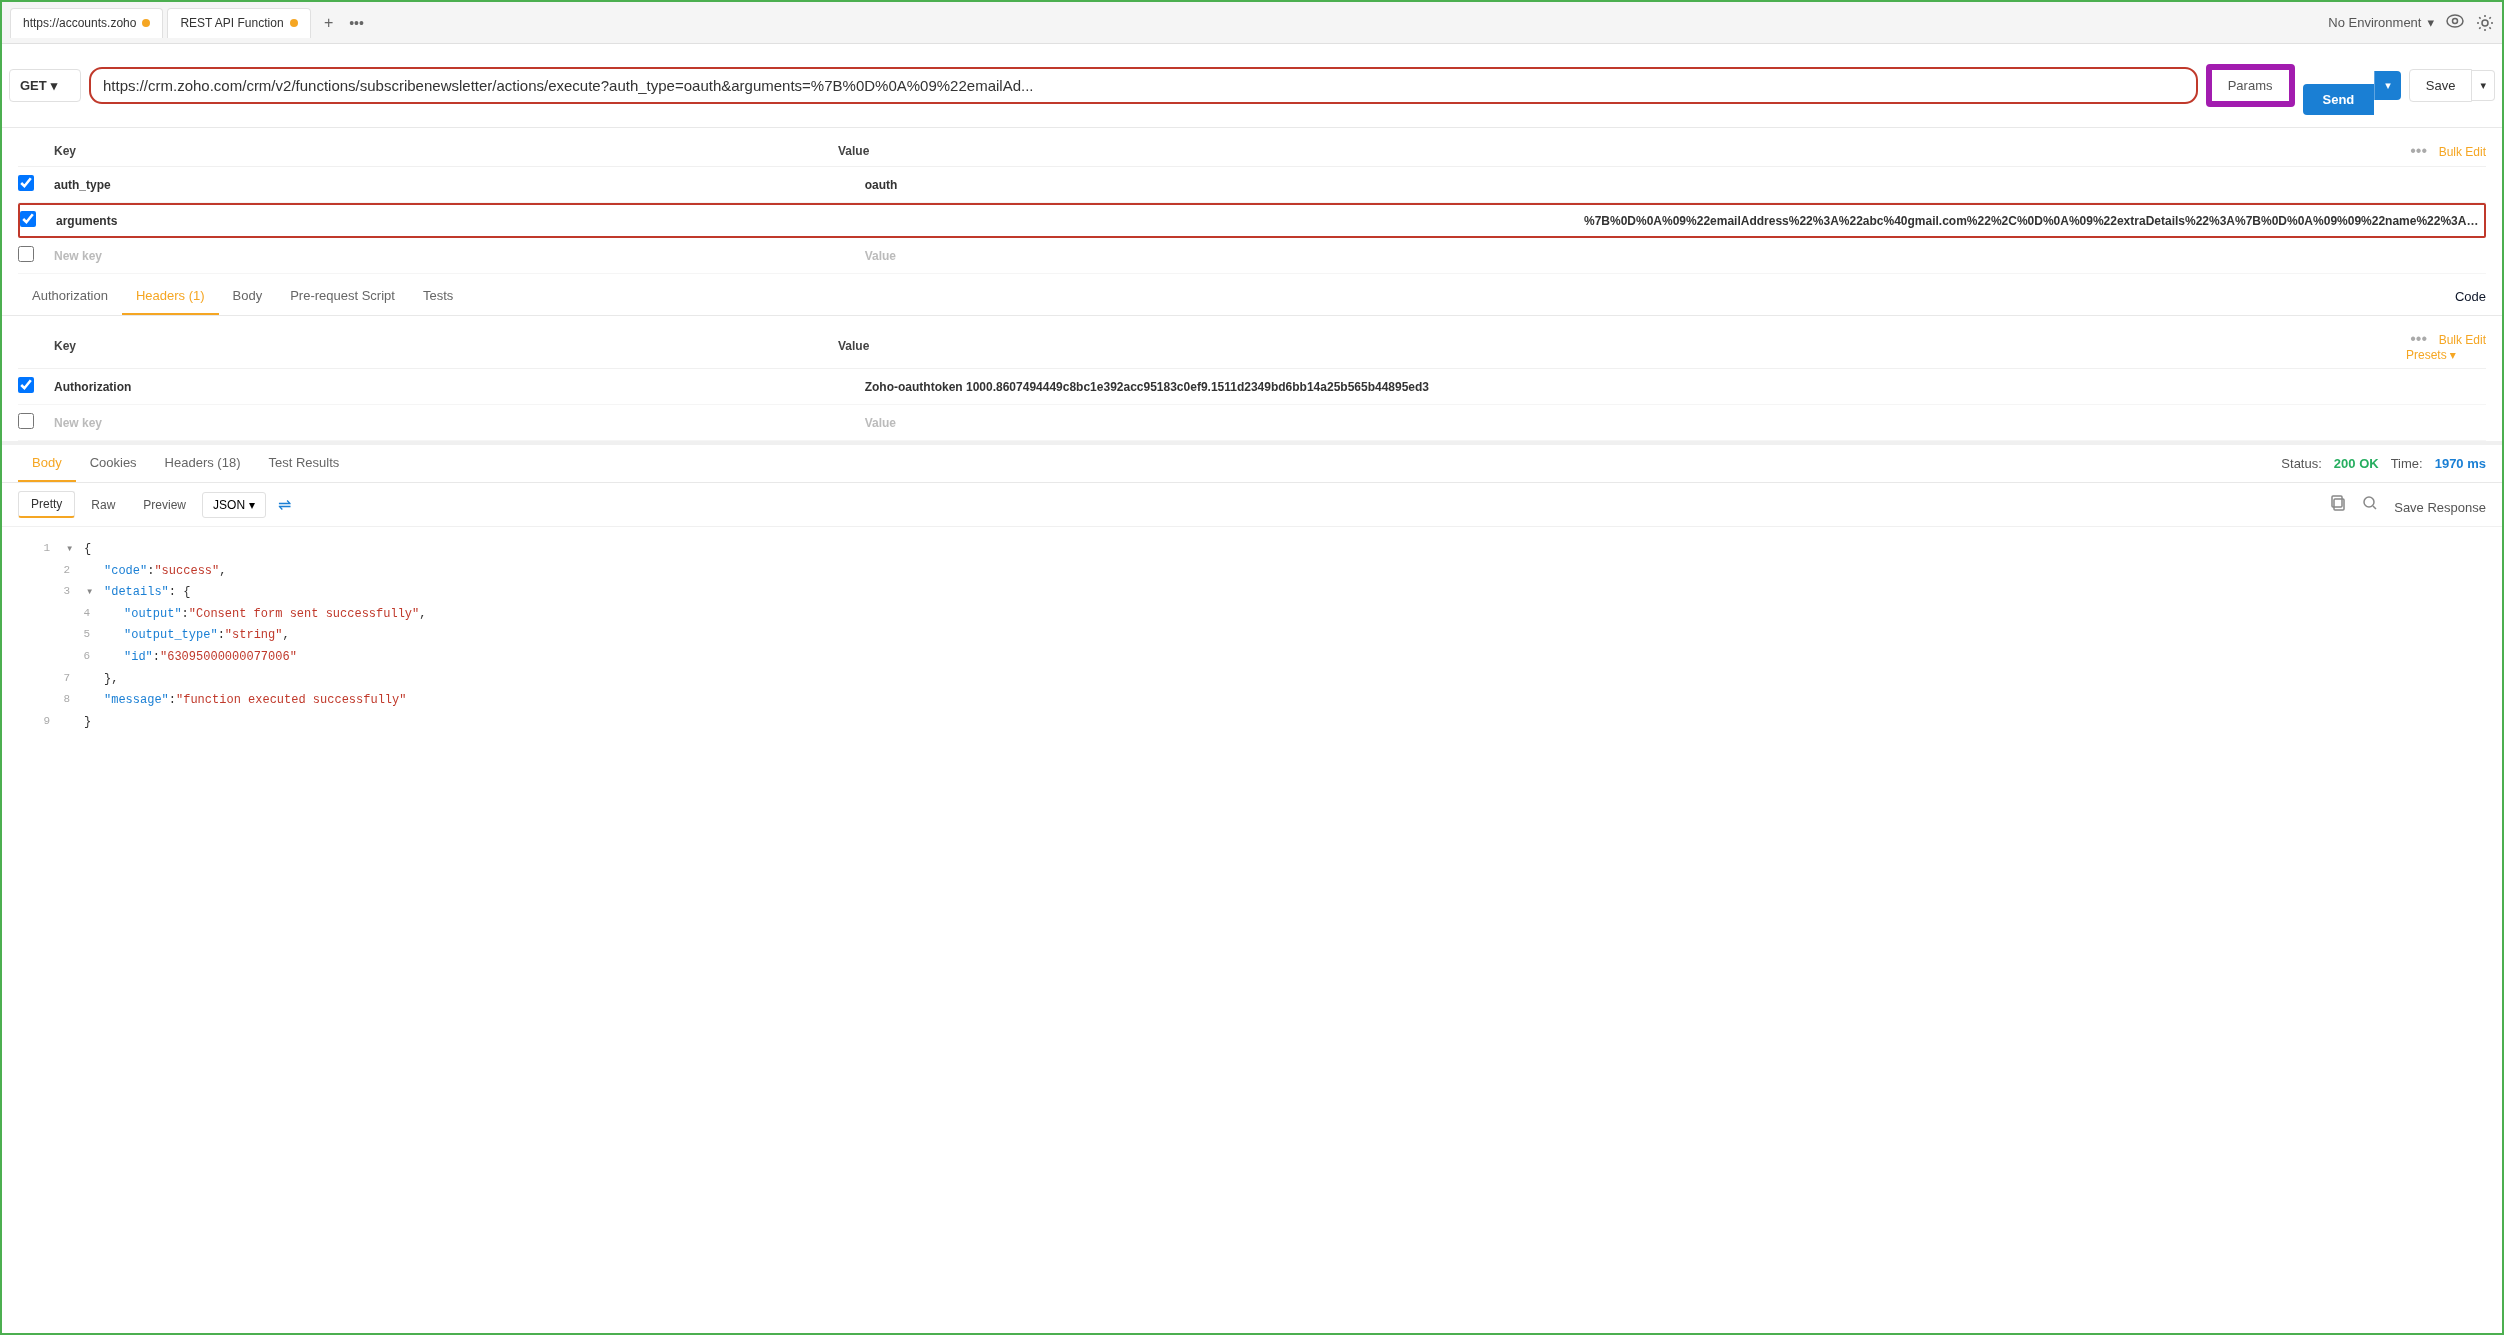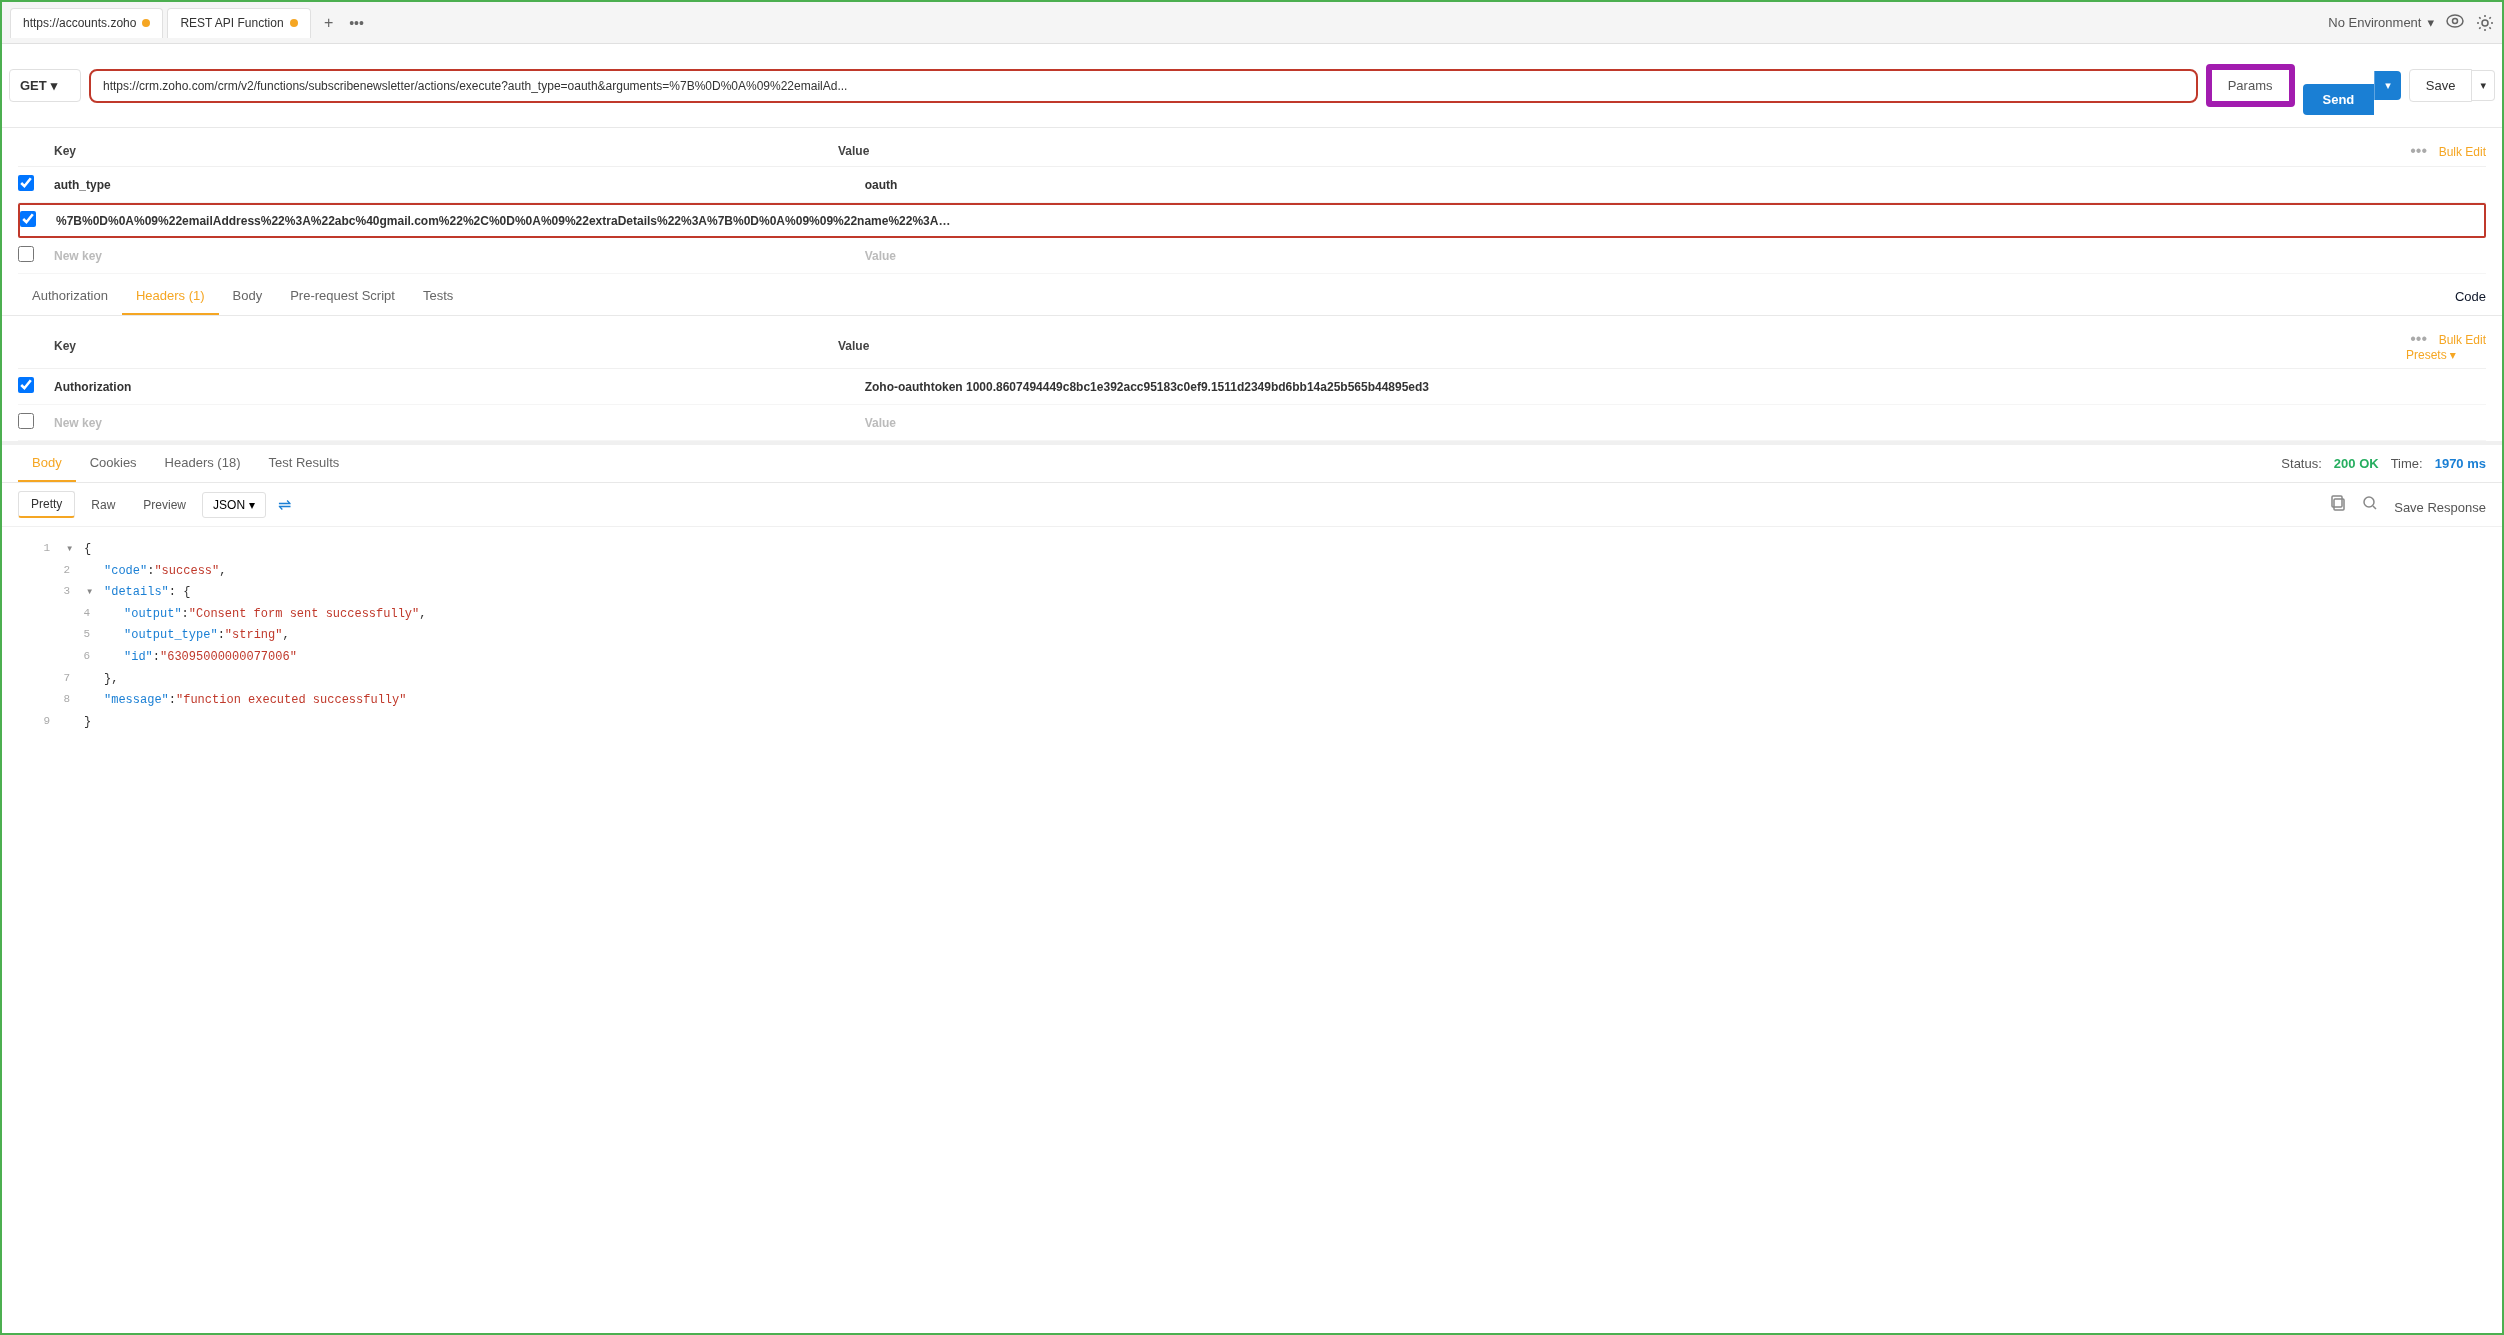--- a/index.html
+++ b/index.html
@@ -107,22 +107,22 @@
       min-width: 72px;
     }
     .url-input-wrapper {
       flex: 1;
       position: relative;
     }
     .url-input {
       width: 100%;
       padding: 8px 12px;
       border: 2px solid #c0392b;
-      border-radius: 8px;
-      font-size: 12px;
+      border-radius: 13px;
+      font-size: 15px;
       color: #333;
       outline: none;
       background: #fff;
     }
     .params-btn {
       padding: 8px 16px;
       border: 6px solid #a21caf;
       border-radius: 4px;
       background: #fff;
       color: #555;
@@ -471,20 +471,23 @@
       <span class="key-text">auth_type</span>
     </div>
     <div class="col-value">
       <span class="value-text">oauth</span>
     </div>
   </div>
 
   <div class="params-row highlighted">
     <div class="col-check">
       <input type="checkbox" class="checkbox" checked="" style="">
+    </div>
+    <div class="col-key">
+      <span class="key-text">arguments</span>
     </div>
     <div class="col-value" style="overflow:hidden;text-overflow:ellipsis;white-space:nowrap;max-width:900px;">
       <span class="value-text">%7B%0D%0A%09%22emailAddress%22%3A%22abc%40gmail.com%22%2C%0D%0A%09%22extraDetails%22%3A%7B%0D%0A%09%09%22name%22%3A%22Abc%22%2C%0D%0A%09%09%2...</span>
     </div>
   </div>
 
   <div class="params-row">
     <div class="col-check">
       <input type="checkbox" class="checkbox" style="">
     </div>

